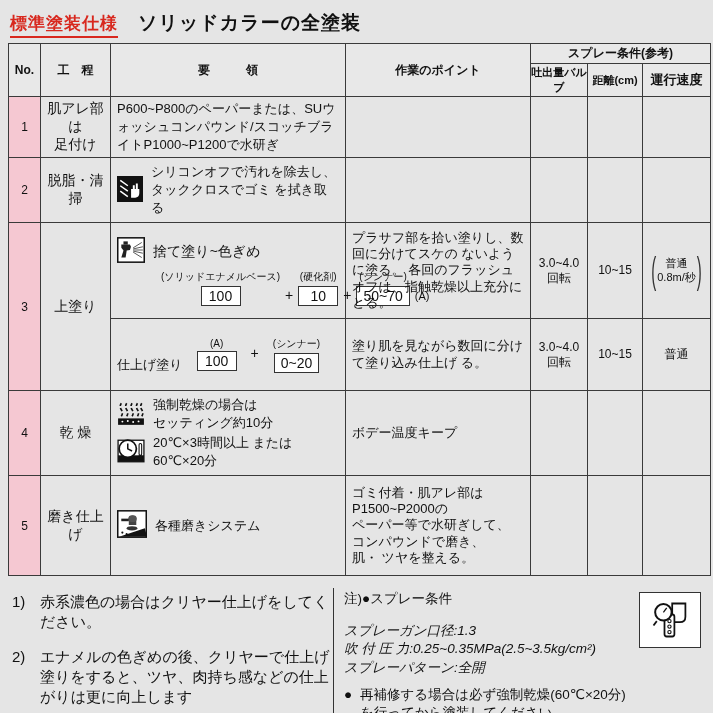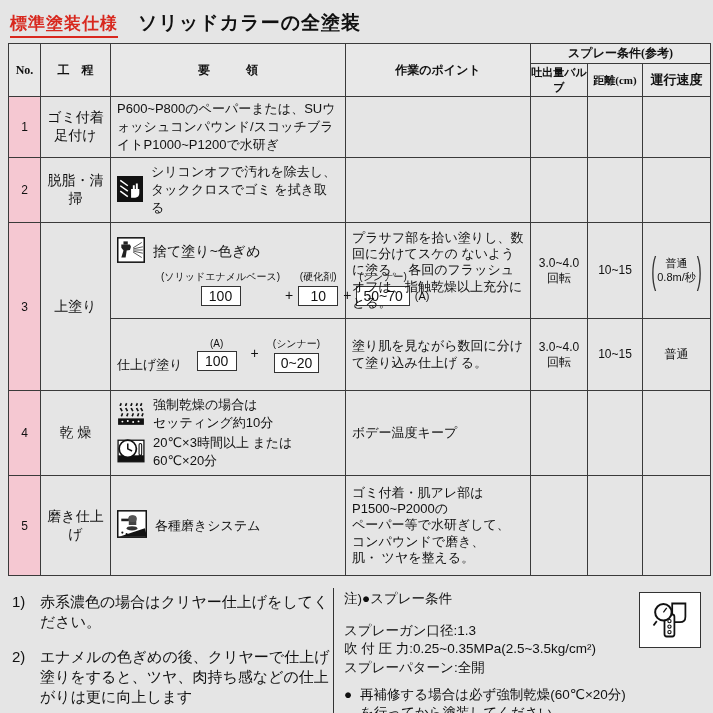--- a/index.html
+++ b/index.html
@@ -11,21 +11,21 @@
   }
   
   .title-row { display:flex; align-items:baseline; gap:20px; padding:10px 0 5px 10px; }
   .title-main { color:#d8281e; font-weight:bold; font-size:17px;
     border-bottom:2px solid #d8281e; padding-bottom:1px; letter-spacing:1px; }
   .title-sub { color:#111; font-weight:bold; font-size:19px; letter-spacing:1px; }
 
   
   table.spec { border-collapse:collapse; table-layout:fixed; margin-left:8px; width:702px; }
   table.spec th, table.spec td { border:1px solid #3a3a3a; vertical-align:middle; }
-  table.spec th { background:#e8e8e8; font-size:12px; font-weight:bold; text-align:center; padding:1px 0;font-family:Liberation Serif, serif; }
+  table.spec th { background:#e8e8e8; font-size:12px; font-weight:bold; text-align:center; padding:1px 0; }
   td.no-cell { background:#f5c8d2; text-align:center; font-size:12px; }
   td.proc-cell { text-align:center; font-size:14px; white-space:pre-line; padding:2px; }
   td.yoryo { font-size:13px; padding:3px 6px; }
   td.points { font-size:13px; padding:3px 6px; vertical-align:middle; line-height:1.25;margin-top:29px; }
   td.spray { font-size:12px; text-align:center; white-space:pre-line; line-height:1.2; }
   .pre { white-space:pre-line; }
 
   .icon-line { display:flex; align-items:center; gap:8px; margin:2px 0; }
   .icon-box { flex:0 0 auto; }
 
@@ -47,21 +47,21 @@
   .paren-body { font-size:11px; white-space:pre-line; line-height:1.25; }
 
   
   .bottom { display:flex; margin-top:12px; height:176px; }
   .notes-left { width:333px; padding:4px 2px 0 12px; font-size:15px; line-height:1.35; }
   .note-item { display:flex; margin-bottom:14px; }
   .note-num { flex:0 0 28px; }
   .notes-right { flex:1; border-left:1.5px solid #333; padding:2px 4px 0 10px;
     font-size:13.5px; line-height:1.3; position:relative; }
   .nr-heading { margin-bottom:14px; }
-  .nr-spec { margin-bottom:1px; }
+  .nr-spec { margin-bottom:1px;font-style:italic; }
   .nr-bullets { margin-top:10px; }
   .nr-bullet { display:flex; margin-bottom:4px; }
   .nr-bullet .b { flex:0 0 16px; }
   .gun-icon-box { position:absolute; top:4px; right:12px; width:62px; height:56px;
     border:1.5px solid #333; background:#fff; display:flex; align-items:center; justify-content:center; }
 </style>
 </head>
 <body>
 
 <div class="page">
@@ -90,21 +90,21 @@
       <th colspan="3">スプレー条件(参考)</th>
     </tr>
     <tr style="height:18px">
       <th style="font-size:11px">吐出量バルブ</th>
       <th style="font-size:11px">距離(cm)</th>
       <th style="font-size:13px">運行速度</th>
     </tr>
 
     <tr style="height:59px">
       <td class="no-cell">1</td>
-      <td class="proc-cell">ゴミ付着
+      <td class="proc-cell">肌アレ部は
 足付け</td>
       <td class="yoryo">P600~P800のペーパーまたは、SUウォッシュコンパウンド/スコッチブライトP1000~P1200で水研ぎ</td>
       <td class="points"></td>
       <td class="spray"></td>
       <td class="spray"></td>
       <td class="spray"></td>
     </tr>
 
     <tr style="height:32px">
       <td class="no-cell">2</td>

